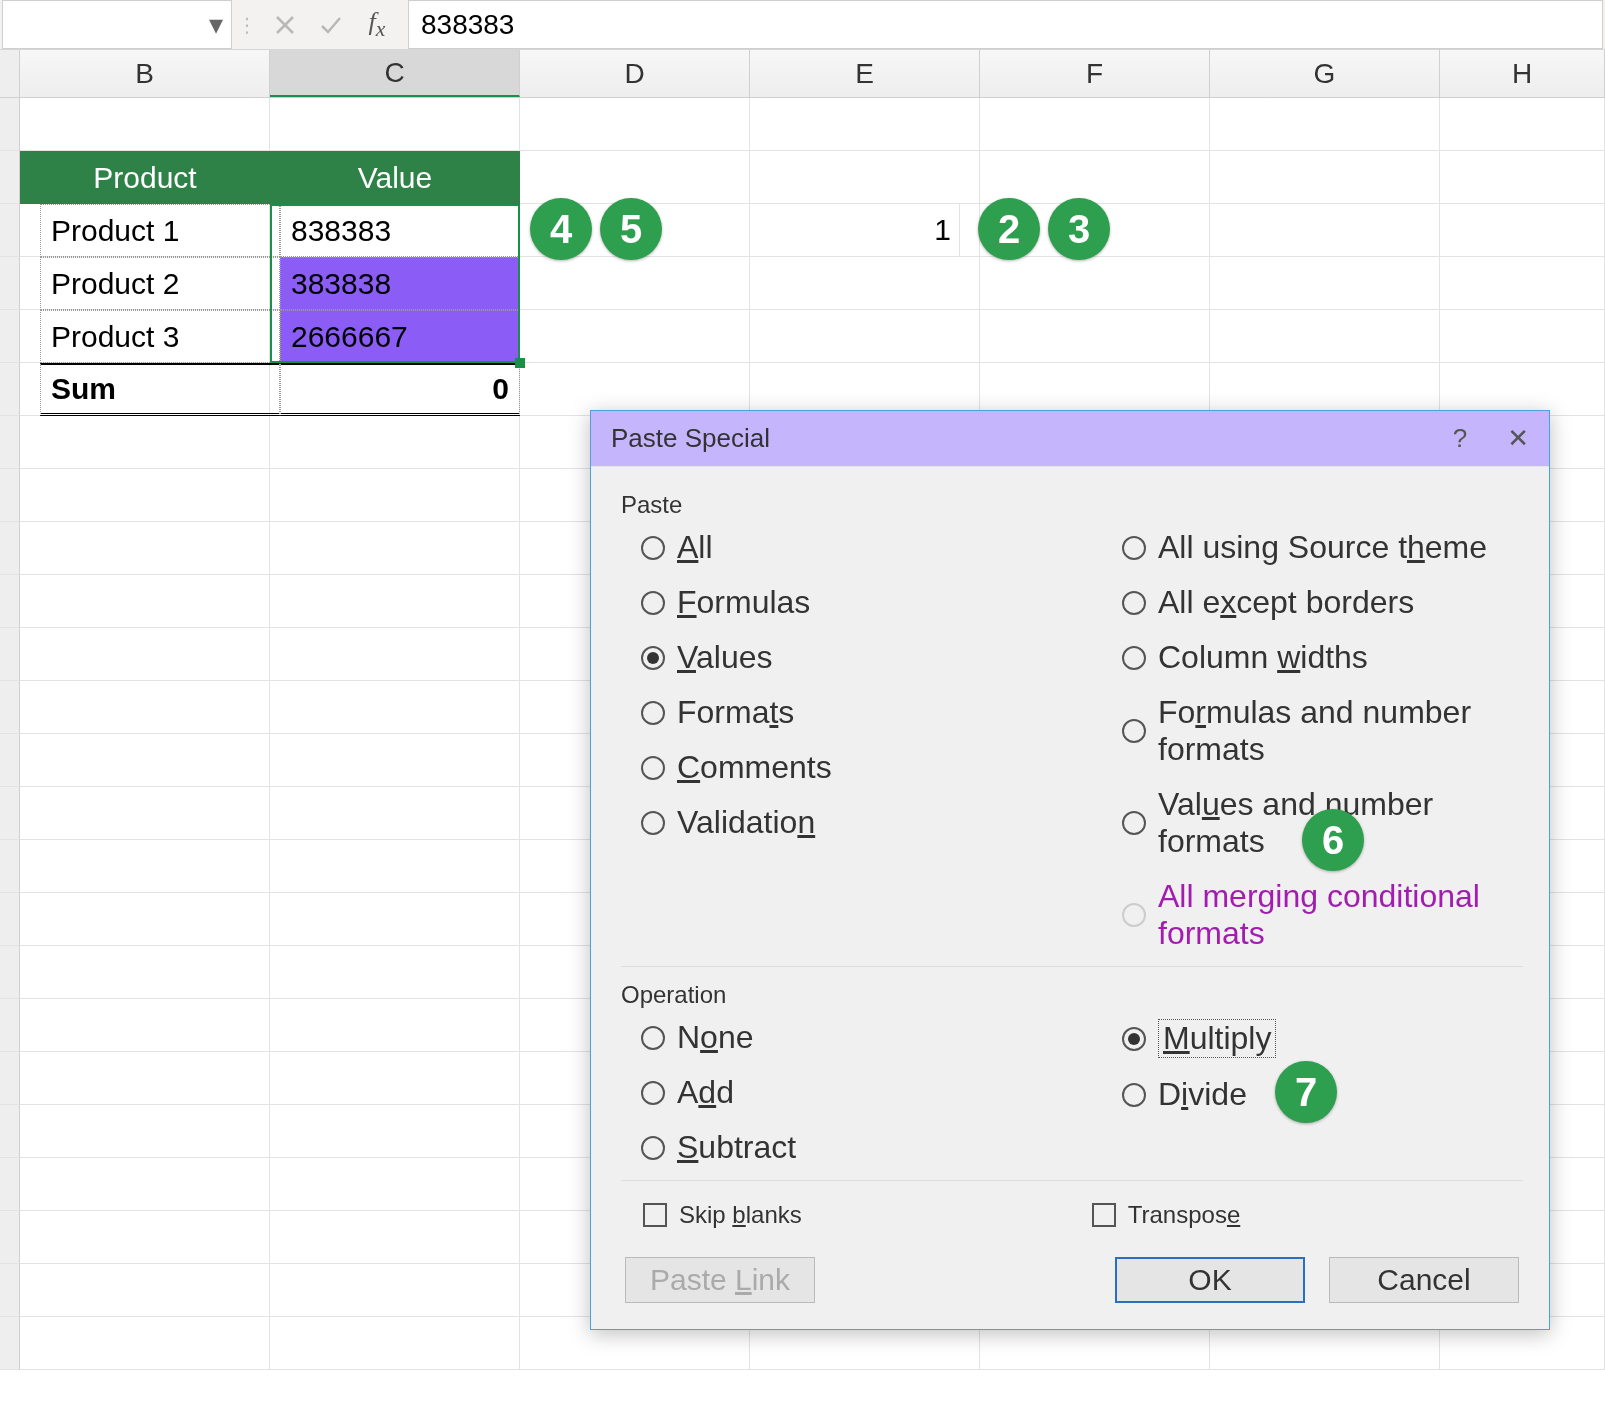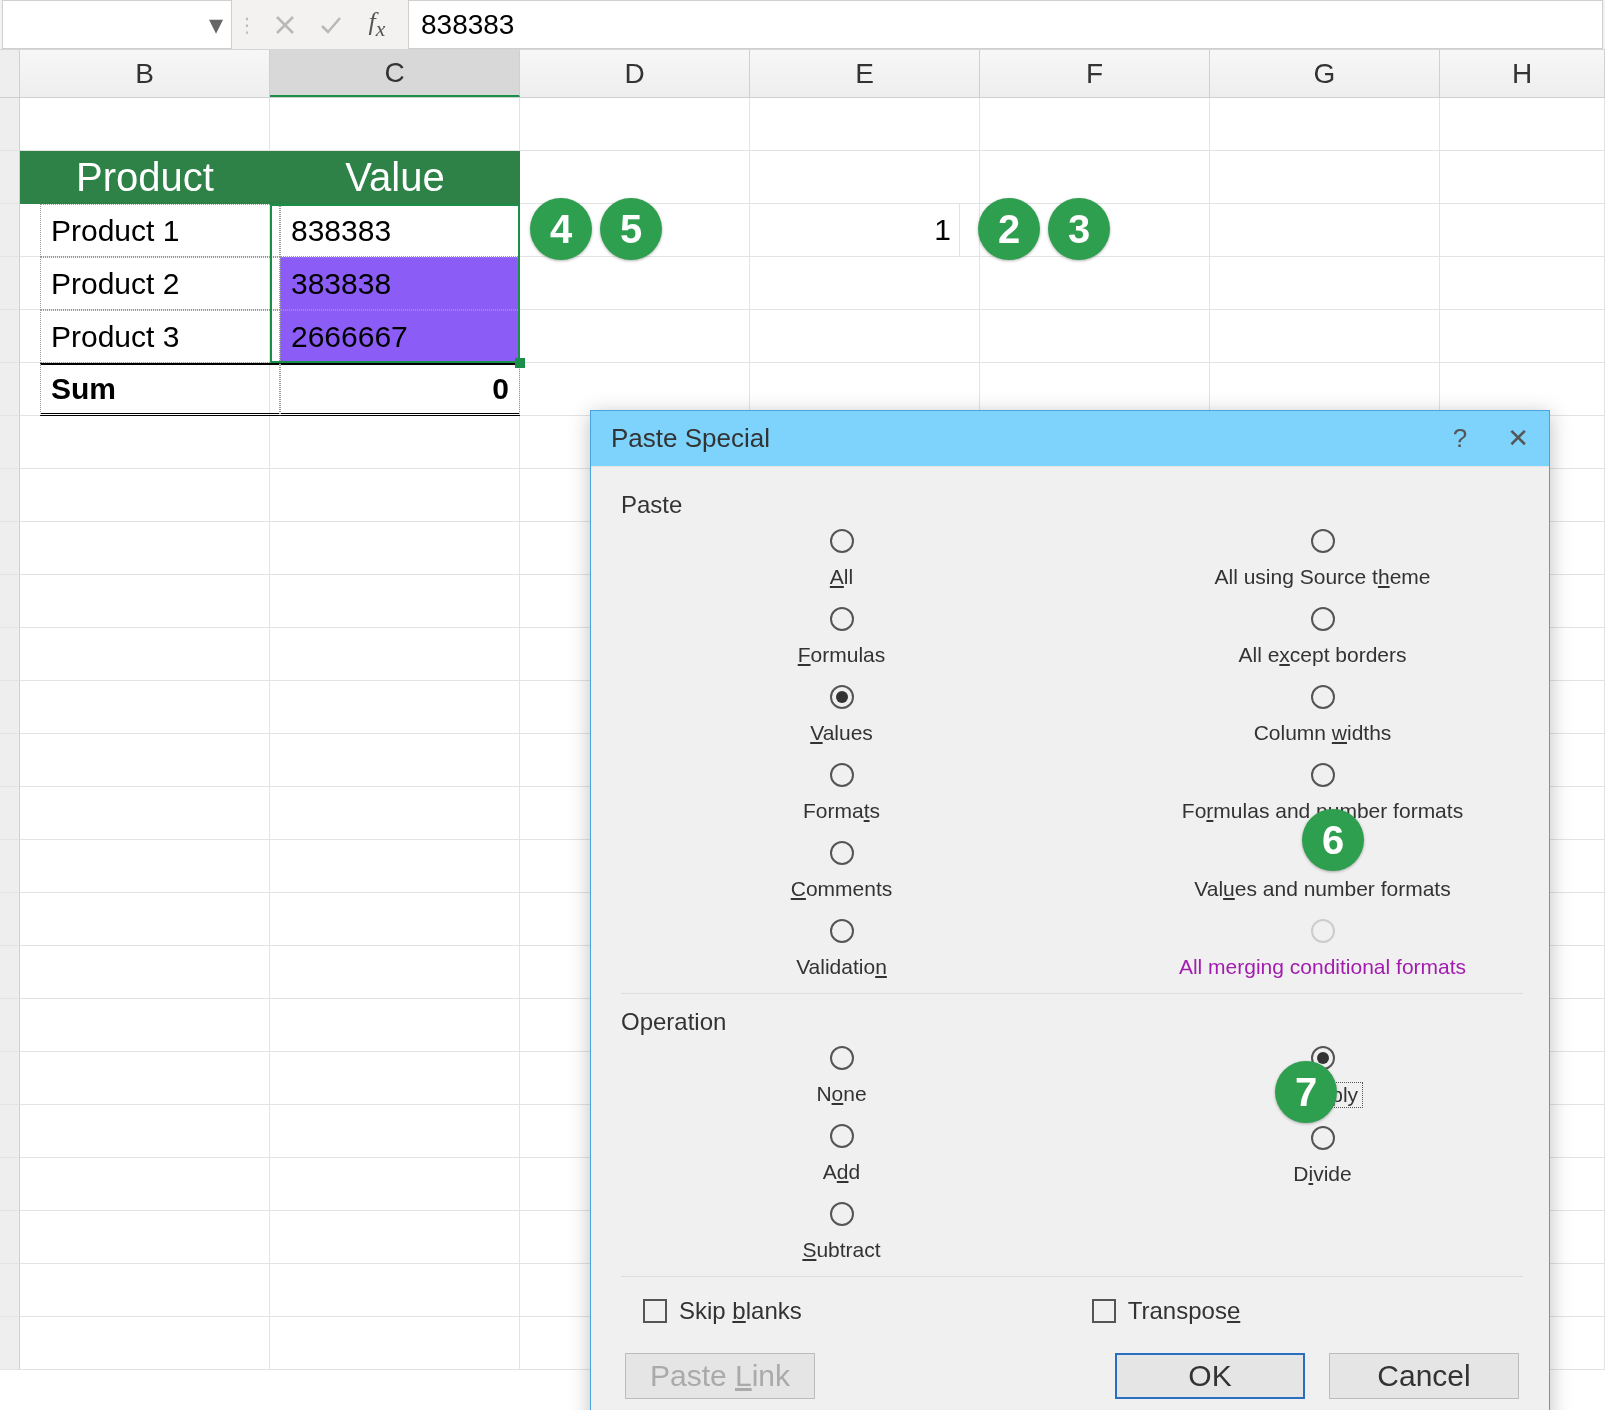--- a/index.html
+++ b/index.html
@@ -105,21 +105,21 @@
   .cB{width:250px;} .cC{width:250px;} .cD{width:230px;}
   .cE{width:230px;} .cF{width:230px;} .cG{width:230px;} .cH{width:165px;}
 
   
   .tbl { position:absolute; top:53px; left:20px; width:500px; }
   .tbl-head { display:flex; height:53px; background:#2b7a3b; background:#237a3b; background:#2b7d40; }
   .tbl-head { background:#2d7d46; }
   .tbl-head { background:#2a7a3e; }
   .tbl-head { background:#318247; }
   .tbl-head { background:#2f8146; }
-  .th { display:flex; align-items:center; justify-content:center; color:#fff; font-size:40px;}
+  .th { display:flex; align-items:center; justify-content:center; color:#fff; font-size:30px;}
   .thB{width:250px;} .thC{width:250px;}
   .tbl-body .trow{display:flex; height:53px;padding-left:20px;}
   .td{display:flex; align-items:center; padding:0 10px; font-size:30px; border:1px dotted #999;}
   .tdB{width:250px;} .tdC{width:250px;}
   .selected-range {
     position:absolute;
     border:2px solid #1a8f4a;
     pointer-events:none;
   }
   .sel-c { background:#8b5cf6; }
@@ -144,30 +144,30 @@
     top:410px; left:590px;
     width:960px;
     background:#f0f0f0;
     border:1px solid #4aa3df;
     box-shadow:0 4px 20px rgba(0,0,0,.25);
     font-size:24px;
     color:#333;
   }
   .dlg-title{
     display:flex; align-items:center; justify-content:space-between;
-    height:56px; padding:0 20px; background:#7dd3fc; border-bottom:1px solid #e5e5e5;
+    height:56px; padding:0 20px; background:#c4b5fd; border-bottom:1px solid #e5e5e5;
     font-size:26px;
   }
   .dlg-title-right{display:flex; gap:40px; color:#555; align-items:center;}
   .dlg-close{font-size:26px; cursor:pointer;}
   .dlg-body{padding:16px 26px 20px 30px;}
   .section-label{color:#333; margin:8px 0 10px 0; font-size:24px;}
   .radio-cols{display:flex; gap:60px;}
   .radio-col{flex:1; display:flex; flex-direction:column; gap:18px; padding-left:20px;}
-  .radio{display:flex; align-items:center; gap:12px; font-size:21px; cursor:pointer;flex-direction:column;}
+  .radio{display:flex; align-items:center; gap:12px; font-size:32px; cursor:pointer;}
   .radio .dot{
     width:24px; height:24px; border:2px solid #555; border-radius:50%;
     display:flex; align-items:center; justify-content:center; flex-shrink:0;
   }
   .radio.checked .dot::after{content:""; width:12px; height:12px; background:#333; border-radius:50%;}
   .radio.disabled{color:#a21caf;}
   .radio.disabled .dot{border-color:#ccc;}
   .underline{text-decoration:underline;}
   .multiply-label{border:1px dotted #555; padding:0 4px;}
 

